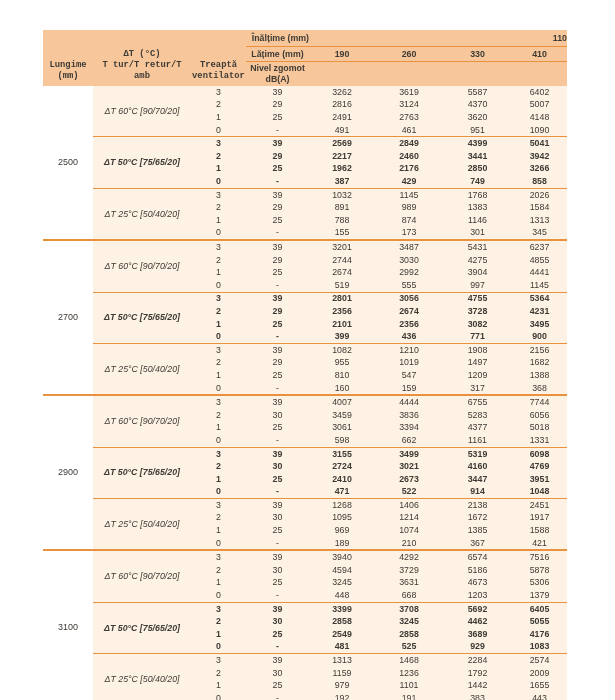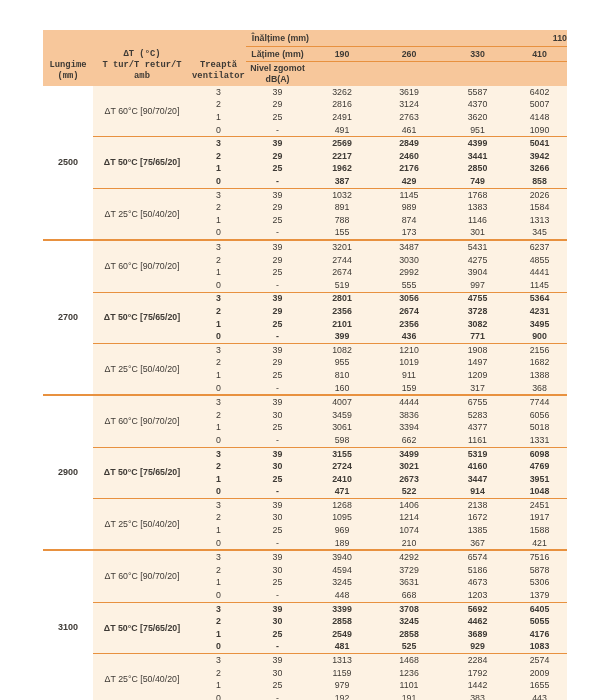--- a/index.html
+++ b/index.html
@@ -27,22 +27,22 @@
   thead tr.h-row1 th{height:16px;}
   thead tr.h-row2 th{height:14px;text-align:center;}
   thead tr.h-row3 th{height:23px;vertical-align:top;padding-top:1px;}
   thead th.rspan{vertical-align:bottom;padding-bottom:4px;font-family:Liberation Mono, monospace;}
   thead th.u1{border-bottom:1.5px solid var(--line);text-align:right;}
   thead th.u2{border-bottom:1.5px solid var(--line);}
   tbody td{
     background:var(--body-bg);height:12.6px;padding:0;
     text-align:center;vertical-align:middle;line-height:1;
   }
-  tbody td.len{background:#ffffff;font-weight:bold;font-size:9px;}
-  tbody td.dtl{font-size:8.8px;}
+  tbody td.len{background:#ffffff;font-weight:normal;font-size:9px;}
+  tbody td.dtl{font-size:8.8px;font-style:italic;}
   tbody tr.bold td{font-weight:bold;}
   tbody td.gsep{border-top:2px solid var(--line);}
   tbody td.ssep{border-top:1.2px solid var(--line);}
 </style>
 </head>
 <body>
 
 <div class="page">
   <table class="spec-table">
     <colgroup>
@@ -269,21 +269,21 @@
           <td>29</td>
           <td>955</td>
           <td>1019</td>
           <td>1497</td>
           <td>1682</td>
         </tr>
         <tr>
           <td>1</td>
           <td>25</td>
           <td>810</td>
-          <td>911</td>
+          <td>547</td>
           <td>1209</td>
           <td>1388</td>
         </tr>
         <tr>
           <td>0</td>
           <td>-</td>
           <td>160</td>
           <td>159</td>
           <td>317</td>
           <td>368</td>

